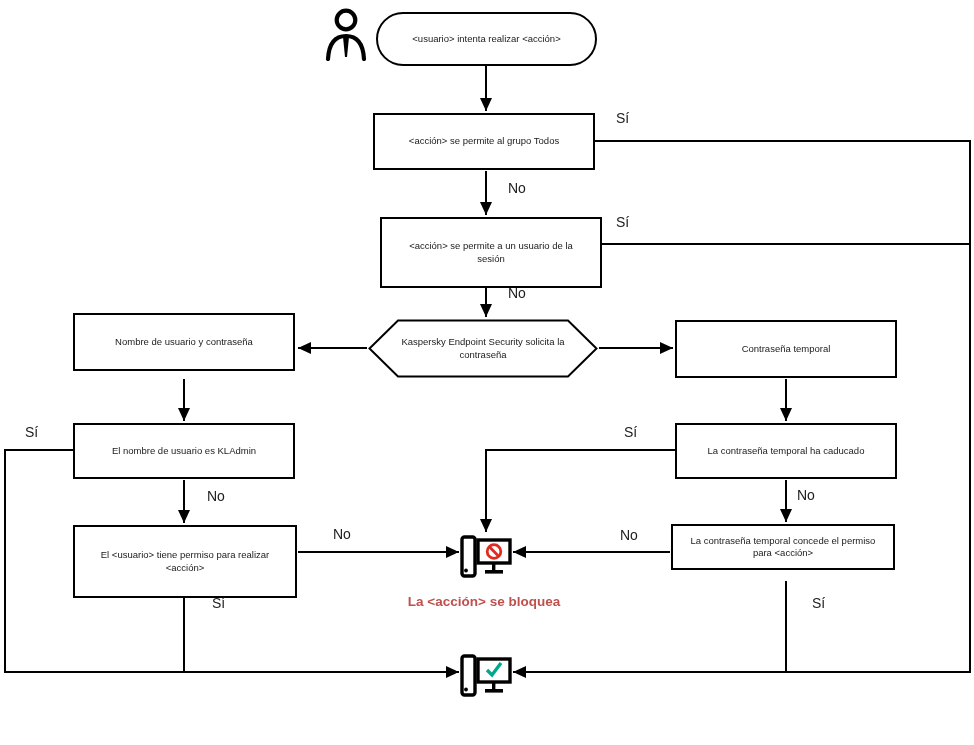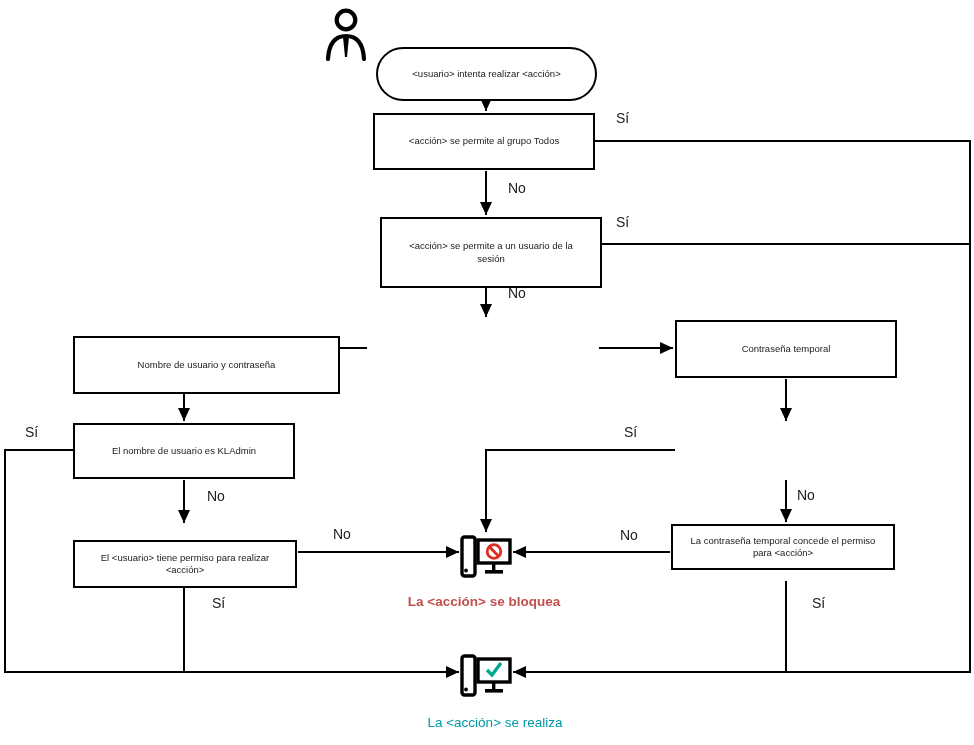--- a/index.html
+++ b/index.html
@@ -2,21 +2,21 @@
 <html><head>
 <meta charset="utf-8">
 <style>
   html,body{margin:0;padding:0;background:#fff;}
   #canvas{position:relative;width:974px;height:745px;background:#fff;overflow:hidden;
           font-family:"Liberation Sans",sans-serif;color:#000;}
   #edges{position:absolute;left:0;top:0;width:974px;height:745px;}
   .node{position:absolute;box-sizing:border-box;background:#fff;border:2px solid #000;
         display:flex;align-items:center;justify-content:center;text-align:center;
         font-size:9.5px;line-height:1.3;color:#1a1a1a;padding:2px 14px;z-index:2;}
-  .stadium{border-radius:27px;margin-top:35px;}
+  .stadium{border-radius:27px;}
   .hexwrap{position:absolute;z-index:2;}
   .hexwrap .hextext{position:absolute;inset:0;display:flex;align-items:center;justify-content:center;
         text-align:center;font-size:9.5px;line-height:1.3;color:#1a1a1a;padding:0 28px;}
   .branch{position:absolute;font-size:14px;color:#1c1c1c;z-index:3;}
   .outcome{position:absolute;width:220px;text-align:center;font-size:13.5px;z-index:3;}
   .outcome.blocked{color:#c0504d;font-weight:bold;}
   .outcome.done{color:#0097a7;}
   .icon{position:absolute;z-index:2;}
 </style>
 </head>
@@ -67,37 +67,46 @@
   </div>
 
   <div class="node" style="left:373px;top:113px;width:222px;height:57px">
     <span>&lt;acción&gt; se permite al grupo Todos</span>
   </div>
 
   <div class="node" style="left:380px;top:217px;width:222px;height:71px">
     <span>&lt;acción&gt; se permite a un usuario de la sesión</span>
   </div>
 
+  <div class="hexwrap" style="left:368px;top:319px;width:230px;height:59px">
+    <svg width="230" height="59" viewBox="0 0 230 59" xmlns="http://www.w3.org/2000/svg">
+      <polygon points="30,1.5 200,1.5 228.5,29.5 200,57.5 30,57.5 1.5,29.5" fill="#fff" stroke="#000" stroke-width="2"></polygon>
+    </svg>
+    <span class="hextext">Kaspersky Endpoint Security solicita la contraseña</span>
+  </div>
 
-  <div class="node" style="left:73px;top:336px;width:267px;height:58px">
+  <div class="node" style="left:73px;top:313px;width:222px;height:58px">
     <span>Nombre de usuario y contraseña</span>
   </div>
 
   <div class="node" style="left:73px;top:423px;width:222px;height:56px">
     <span>El nombre de usuario es KLAdmin</span>
   </div>
 
-  <div class="node" style="left:73px;top:540px;width:224px;height:48px">
+  <div class="node" style="left:73px;top:525px;width:224px;height:73px">
     <span>El &lt;usuario&gt; tiene permiso para realizar &lt;acción&gt;</span>
   </div>
 
   <div class="node" style="left:675px;top:320px;width:222px;height:58px">
     <span>Contraseña temporal</span>
   </div>
 
+  <div class="node" style="left:675px;top:423px;width:222px;height:56px">
+    <span>La contraseña temporal ha caducado</span>
+  </div>
 
   <div class="node" style="left:671px;top:524px;width:224px;height:46px">
     <span>La contraseña temporal concede el permiso para &lt;acción&gt;</span>
   </div>
 
   <span class="branch" style="left:616px;top:110px">Sí</span>
   <span class="branch" style="left:508px;top:180px">No</span>
   <span class="branch" style="left:616px;top:214px">Sí</span>
   <span class="branch" style="left:508px;top:285px">No</span>
   <span class="branch" style="left:25px;top:424px">Sí</span>
@@ -124,15 +133,14 @@
   <svg class="icon" style="left:459px;top:653px" width="54" height="46" viewBox="0 0 54 46" xmlns="http://www.w3.org/2000/svg">
     <rect x="3" y="3" width="13" height="39" rx="2.5" fill="#fff" stroke="#000" stroke-width="3.4"></rect>
     <circle cx="7" cy="36.5" r="1.9" fill="#000"></circle>
     <rect x="19" y="6" width="32" height="23" fill="#fff" stroke="#000" stroke-width="3.4"></rect>
     <rect x="33" y="29" width="3.4" height="7" fill="#000"></rect>
     <rect x="26" y="36" width="18" height="3.6" fill="#000"></rect>
     <path d="M28 17 L33 22 L42 10" fill="none" stroke="#00a88e" stroke-width="3.4"></path>
   </svg>
 
   <div class="outcome blocked" style="left:374px;top:594px">La &lt;acción&gt; se bloquea</div>
-  <div class="outcome done" style="left:385px;top:715px">La &lt;acción&gt; se realiza</div>
 
 </div>
 
 </body></html>

